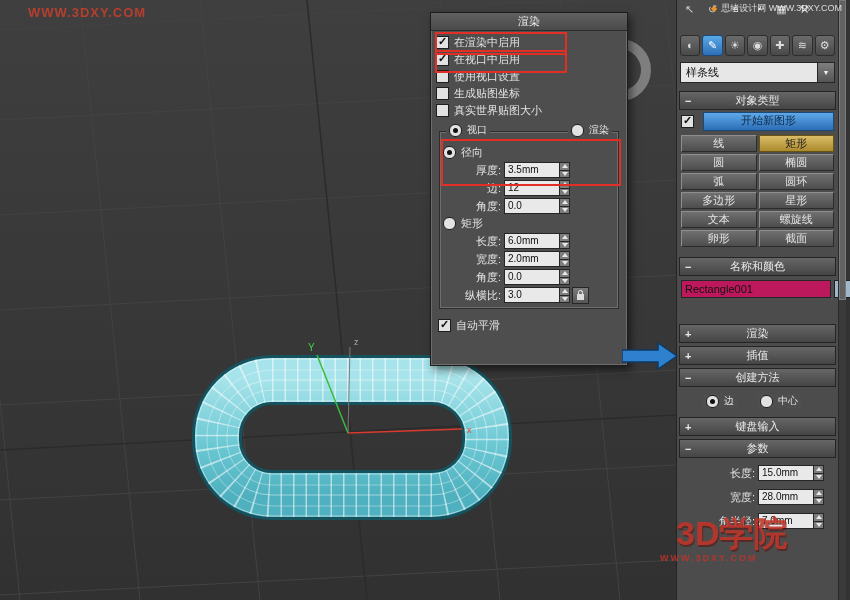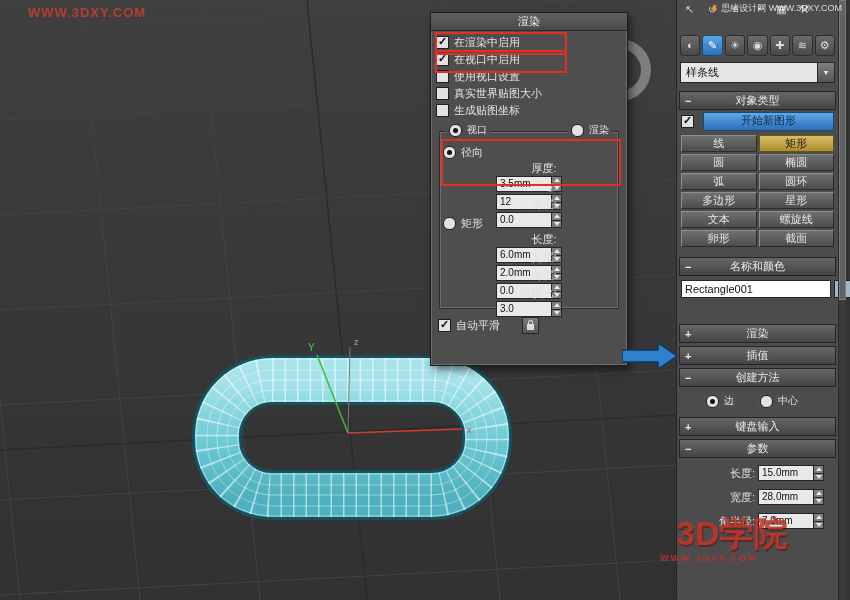--- a/index.html
+++ b/index.html
@@ -44,21 +44,21 @@
   #fpanel{position:absolute;left:430px;top:12px;width:196px;height:352px;z-index:4;
           background:#4e4e4e;border:1px solid #1d1d1d;box-shadow:inset 0 0 0 1px #6c6c6c,
           3px 4px 8px rgba(0,0,0,.5);color:#e3e3e3;font-size:11px;}
   .fp-title{height:17px;line-height:17px;text-align:center;background:linear-gradient(#606060,#4a4a4a);
             border-bottom:1px solid #2c2c2c;color:#efefef;}
   .fp-body{padding:3px 5px;}
   .group{border:1px solid #2d2d2d;box-shadow:inset 0 0 0 1px #6e6e6e;margin:12px 3px 0;
          padding:12px 3px 4px;position:relative;}
   .legend{position:absolute;top:-9px;left:6px;right:6px;display:flex;justify-content:space-between;}
   .leg{display:flex;align-items:center;background:#4e4e4e;padding:0 3px;font-size:10px;color:#e3e3e3;}
-  .grow{display:flex;align-items:center;height:18px;flex-direction:column;}
+  .grow{display:flex;align-items:center;height:18px;}
   .glab{width:58px;text-align:right;margin-right:3px;flex:none;}
   .lockbtn{width:15px;height:15px;margin-left:2px;background:linear-gradient(#7c7c7c,#565656);
            border:1px solid #262626;display:flex;align-items:center;justify-content:center;flex:none;}
   .lockicon{width:7px;height:6px;background:#ddd;position:relative;margin-top:3px;}
   .lockicon::before{content:"";position:absolute;left:1px;top:-4px;width:5px;height:4px;
            border:1px solid #ddd;border-bottom:none;border-radius:3px 3px 0 0;box-sizing:border-box;}
   .asr{margin-top:8px;padding-left:2px;}
   .hl{position:absolute;border:2px solid #e22f26;pointer-events:none;z-index:5;}
   #hl1{left:4px;top:19px;width:128px;height:19px;}
   #hl2{left:4px;top:37px;width:128px;height:19px;}
@@ -93,21 +93,21 @@
   .otrow1{display:flex;align-items:center;height:18px;margin:4px 0 0 30px;}
   .otrow2{display:flex;align-items:center;height:19px;margin:2px 4px 0;}
   .bluebtn{flex:1;height:17px;margin-left:4px;background:linear-gradient(#5fa9e9,#2c6eb7);
            border:1px solid #194a7b;color:#0d2a49;line-height:15px;text-align:center;}
   .btngrid{display:grid;grid-template-columns:1fr 1fr;gap:2px;margin:4px 4px 0;}
   .btn{height:15px;background:linear-gradient(#707070,#4d4d4d);border:1px solid #2b2b2b;
        border-top-color:#8e8e8e;border-left-color:#8e8e8e;color:#e5e5e5;line-height:14px;
        text-align:center;font-size:11px;}
   .btn.sel{background:linear-gradient(#dabd67,#ac8b2e);border-color:#6a5412;color:#1b1b1b;}
   .namerow{display:flex;align-items:center;gap:3px;margin:4px 4px 0;}
-  .namefield{flex:1;height:16px;background:#ffffff;border:1px solid #262626;color:#111;
+  .namefield{flex:1;height:16px;background:#be185d;border:1px solid #262626;color:#111;
              font-size:11px;padding:0 3px;font-family:"Liberation Sans",sans-serif;}
   .swatch{width:16px;height:16px;background:#9fb7c8;border:1px solid #1f1f1f;flex:none;}
   .crrow{display:flex;align-items:center;height:20px;margin:4px 0 6px 26px;gap:20px;}
   .prow{display:flex;align-items:center;height:18px;margin:6px 14px 0 0;justify-content:flex-end;}
   .plab{margin-right:3px;}
   #scroll{position:absolute;left:838px;top:0;width:8px;height:600px;background:#3a3a3a;
           border-left:1px solid #2a2a2a;z-index:3;box-sizing:border-box;}
   #scroll .thumb{position:absolute;left:0;top:0;width:7px;height:300px;background:#616161;
           border:1px solid #7b7b7b;box-sizing:border-box;}
 </style>
@@ -186,27 +186,27 @@
       <div class="row">
         <span class="cb">
             <b></b>
           </span>
         <span>使用视口设置</span>
       </div>
       <div class="row">
         <span class="cb">
             <b></b>
           </span>
+        <span>生成贴图坐标</span>
+      </div>
+      <div class="row">
+        <span class="cb">
+            <b></b>
+          </span>
         <span>真实世界贴图大小</span>
-      </div>
-      <div class="row">
-        <span class="cb">
-            <b></b>
-          </span>
-        <span>生成贴图坐标</span>
       </div>
 
       <div class="group">
         <div class="legend">
           <span class="leg">
             <span class="radio sel"></span>
             <span>视口</span>
           </span>
           <span class="leg">
             <span class="radio"></span>

